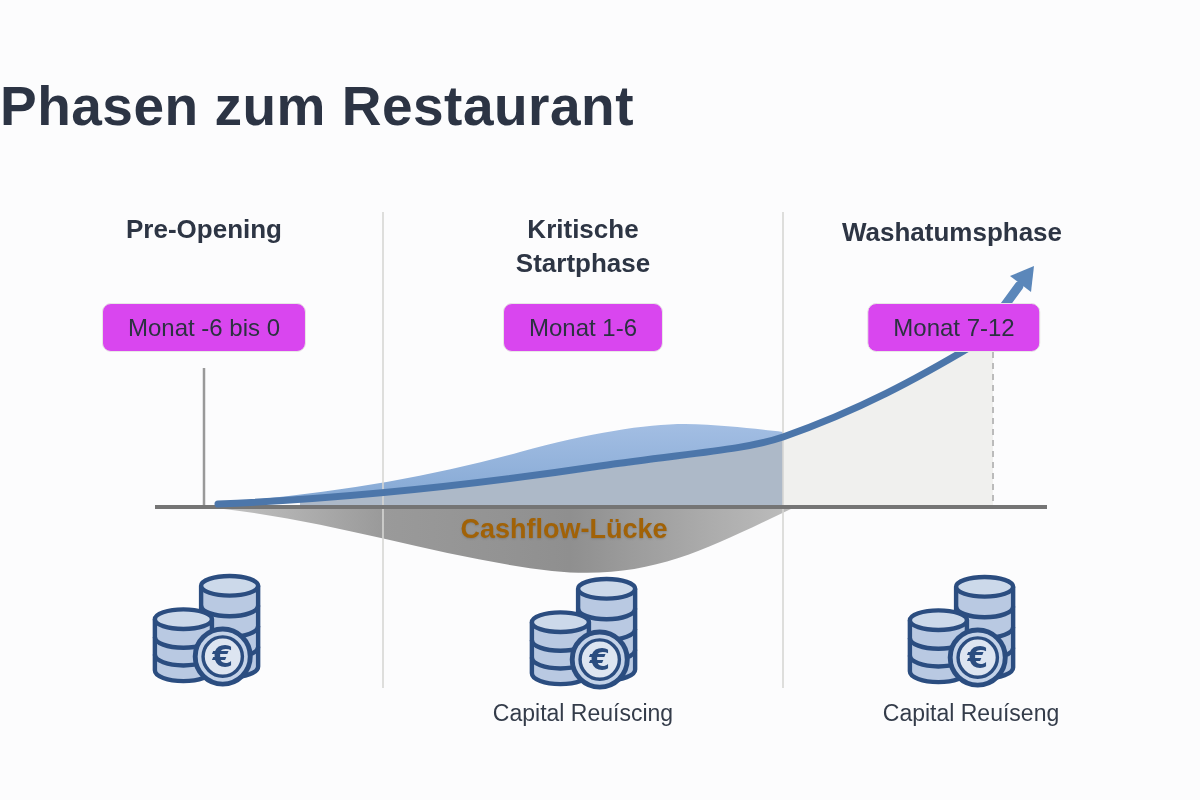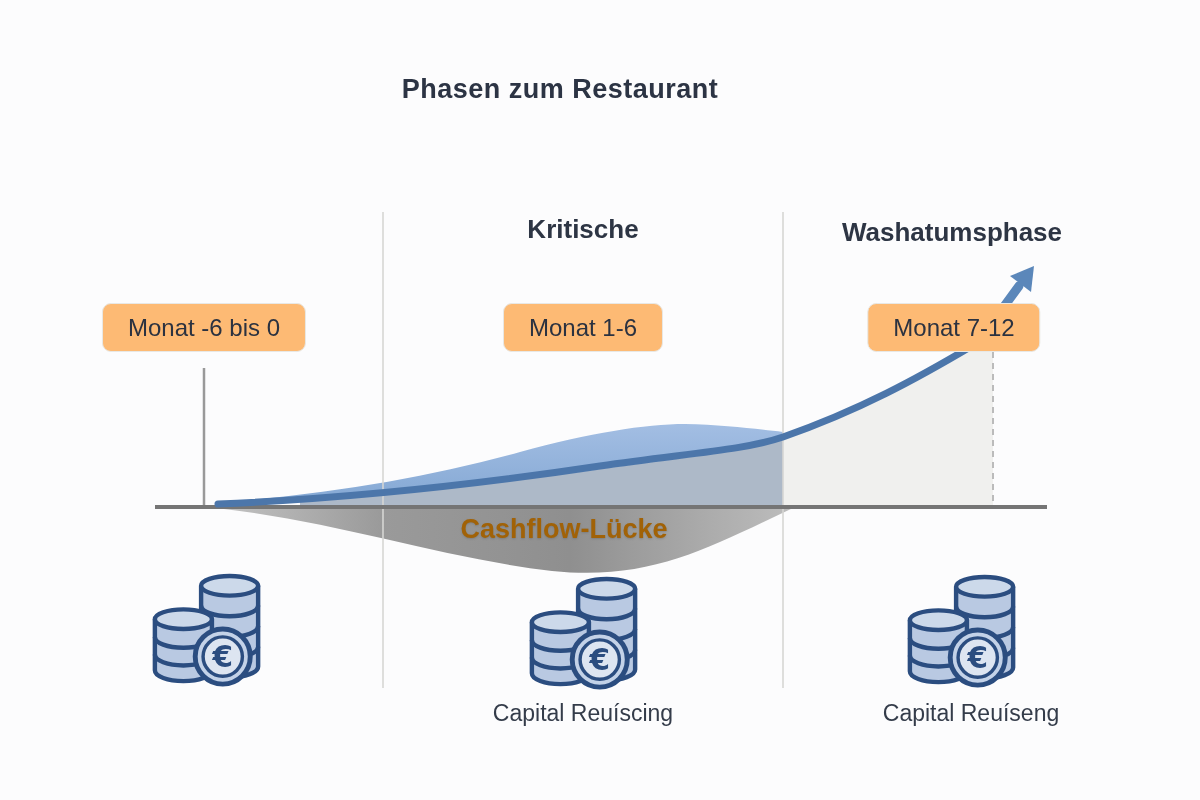--- a/index.html
+++ b/index.html
@@ -5,32 +5,32 @@
   html,body{margin:0;padding:0;}
   body{
     width:1200px;height:800px;position:relative;overflow:hidden;
     background:#fcfcfd;
     font-family:"Liberation Sans", sans-serif;
     color:#2c3444;
   }
   #chart-svg{position:absolute;left:0;top:0;z-index:1;}
   .txt{position:absolute;z-index:2;}
   .title{
-    left:0;width:1120px;top:74px;text-align:center;
-    font-size:27px;font-weight:700;letter-spacing:.5px;color:#2c3444;
+    left:0;width:1120px;top:74px;text-align:left;
+    font-size:55px;font-weight:700;letter-spacing:.5px;color:#2c3444;
   }
   .col-heading{
     text-align:center;font-size:26px;font-weight:700;line-height:34px;color:#2d3544;
   }
   .h1{left:34px;top:212px;width:340px;}
   .h2{left:433px;top:212px;width:300px;}
   .h3{left:782px;top:215px;width:340px;text-align:center;}
   .badge{
     top:303px;height:47px;line-height:47px;padding:0 25px;
-    background:#fdba74;border:1px solid #e8e8e5;border-radius:9px;
+    background:#d946ef;border:1px solid #e8e8e5;border-radius:9px;
     font-size:24px;font-weight:500;color:#2b3240;white-space:nowrap;
     transform:translateX(-50%);
   }
   .b1{left:204px;}
   .b2{left:583px;}
   .b3{left:954px;}
   .gap-label{
     left:564px;top:514px;transform:translateX(-50%);
     font-size:27px;font-weight:700;color:#a16207;white-space:nowrap;
     text-shadow:0 1px 2px rgba(90,90,90,.35);
@@ -108,23 +108,25 @@
   </g>
 
   <use href="#coins" x="148" y="570" width="118" height="122"></use>
   <use href="#coins" x="525" y="573" width="118" height="122"></use>
   <use href="#coins" x="903" y="571" width="118" height="122"></use>
 </svg>
 
 <div class="txt title">Phasen zum Restaurant</div>
 
 <div class="txt col-heading h1">
+  <div>Pre-Opening</div>
 </div>
 <div class="txt col-heading h2">
   <div>Kritische</div>
+  <div>Startphase</div>
 </div>
 <div class="txt col-heading h3">
   <div>Washatumsphase</div>
 </div>
 
 <div class="txt badge b1">Monat -6 bis 0</div>
 <div class="txt badge b2">Monat 1-6</div>
 <div class="txt badge b3">Monat 7-12</div>
 
 <div class="txt gap-label">Cashflow-Lücke</div>

